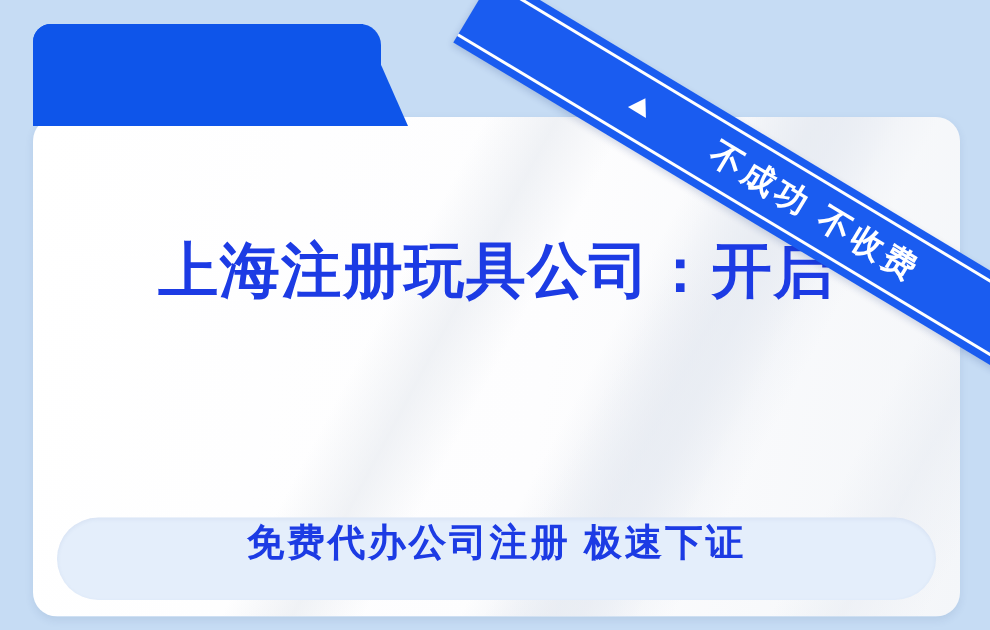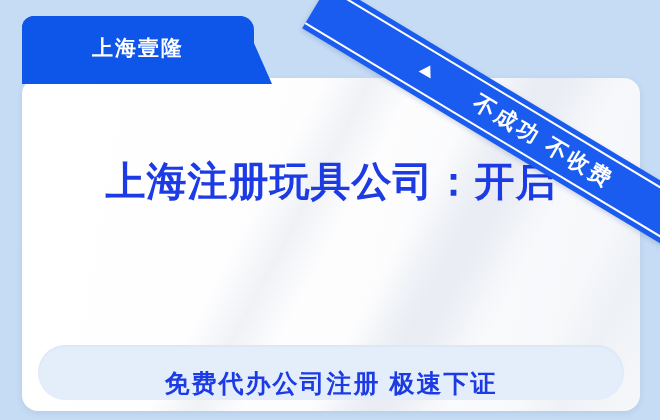--- a/index.html
+++ b/index.html
@@ -116,21 +116,21 @@
   #bottom-pill {
     position: absolute;
     left: 38px;
     top: 345px;
     width: 586px;
     height: 55px;
     background: #e4eefb;
     border-radius: 28px;
     z-index: 3;
     display: flex;
-    align-items: flex-end;
+    align-items: flex-start;
     justify-content: center;
     box-shadow: 0 1px 3px rgba(60,90,150,0.08) inset;
   }
   #bottom-pill-label {
     color: #1c3be4;
     font-size: 25px;
     font-weight: bold;
     letter-spacing: 2px;
   }
 
@@ -195,21 +195,20 @@
 <body>
 
 <div id="stage">
 
   <div id="main-card">
     <div id="card-sheen"></div>
   </div>
 
   <div id="folder-tab"></div>
   <div id="folder-tab-inner"></div>
-  <div id="folder-tab-label">上海壹隆</div>
 
   <div id="headline">
     <span class="ln">上海注册玩具公司：开启</span>
   </div>
 
   <div id="bottom-pill">
     <span id="bottom-pill-label">免费代办公司注册 极速下证</span>
   </div>
 
   <div id="ribbon">

